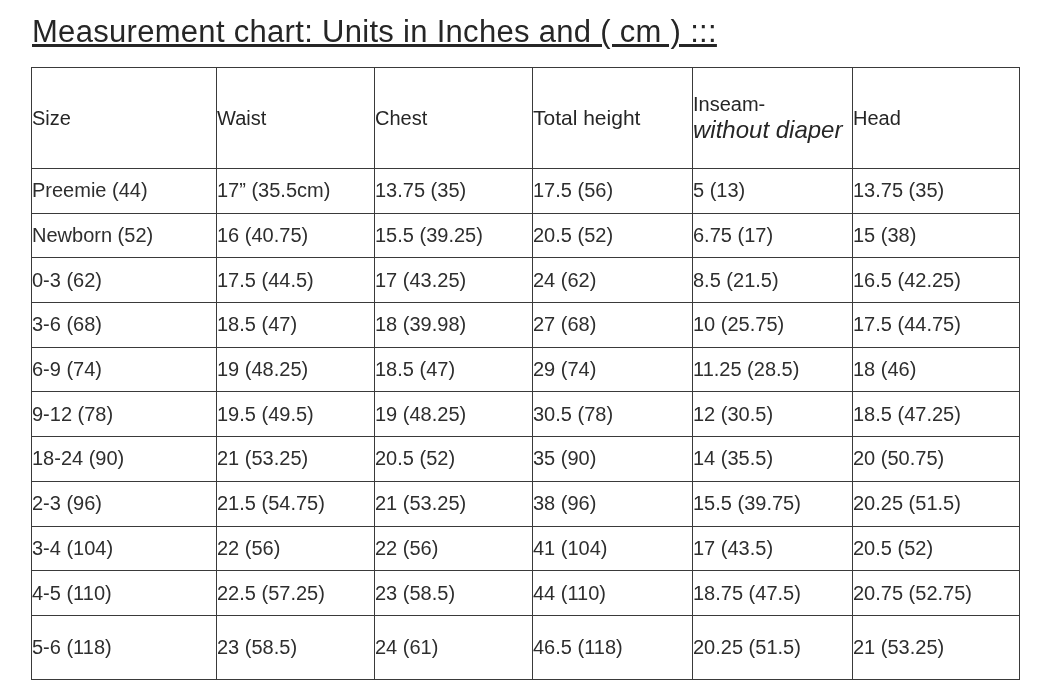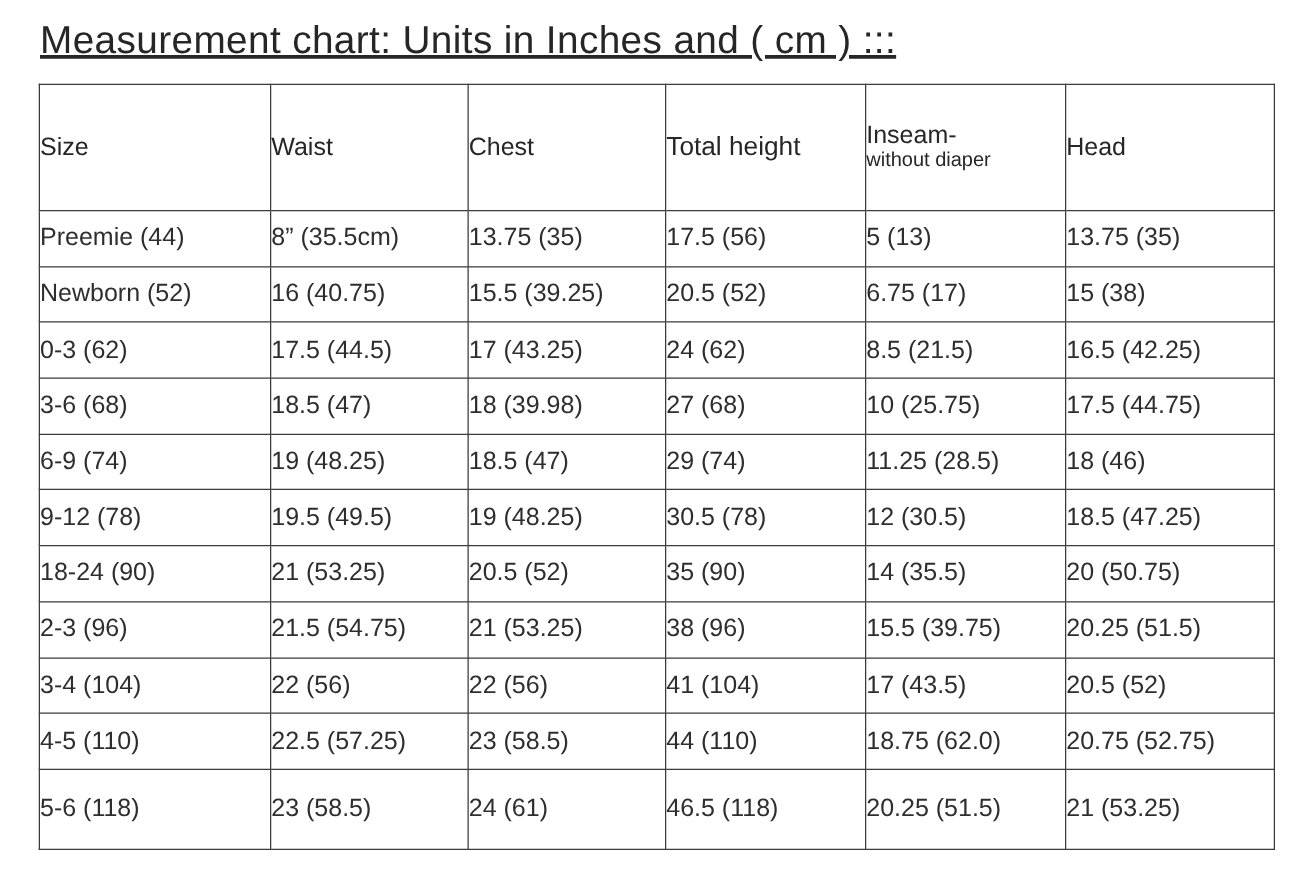--- a/index.html
+++ b/index.html
@@ -55,21 +55,21 @@
     line-height: 1.05;
   }
   thead th.small-head {
     font-size: 21px;
   }
   thead th.two-line {
     font-size: 20px;
     line-height: 1.15;
   }
   thead th .head-l1 { display: block; }
-  thead th .head-l2 { display: block; font-size: 16px; }
+  thead th .head-l2 { display: block; font-size: 24px; font-style: italic; }
   tbody td {
     height: 40.5px;
     padding-left: 14px;
     font-size: 20px;
     color: #2e2e2e;
     white-space: nowrap;
   }
   tbody td.size-cell {
     text-align: right;
     padding-right: 14px;
@@ -113,21 +113,21 @@
         <th class="two-line">
           <span class="head-l1">Inseam-</span>
           <span class="head-l2">without diaper</span>
         </th>
         <th>Head</th>
       </tr>
     </thead>
     <tbody>
       <tr>
         <td class="size-cell">Preemie (44)</td>
-        <td>8” (35.5cm)</td>
+        <td>17” (35.5cm)</td>
         <td>13.75 (35)</td>
         <td>17.5 (56)</td>
         <td>5 (13)</td>
         <td>13.75 (35)</td>
       </tr>
       <tr>
         <td class="size-cell">Newborn (52)</td>
         <td>16 (40.75)</td>
         <td>15.5 (39.25)</td>
         <td>20.5 (52)</td>
@@ -188,21 +188,21 @@
         <td>22 (56)</td>
         <td>41 (104)</td>
         <td>17 (43.5)</td>
         <td>20.5 (52)</td>
       </tr>
       <tr>
         <td class="size-cell">4-5 (110)</td>
         <td>22.5 (57.25)</td>
         <td>23 (58.5)</td>
         <td>44 (110)</td>
-        <td>18.75 (62.0)</td>
+        <td>18.75 (47.5)</td>
         <td>20.75 (52.75)</td>
       </tr>
       <tr>
         <td class="size-cell">5-6 (118)</td>
         <td>23 (58.5)</td>
         <td>24 (61)</td>
         <td>46.5 (118)</td>
         <td>20.25 (51.5)</td>
         <td>21 (53.25)</td>
       </tr>

